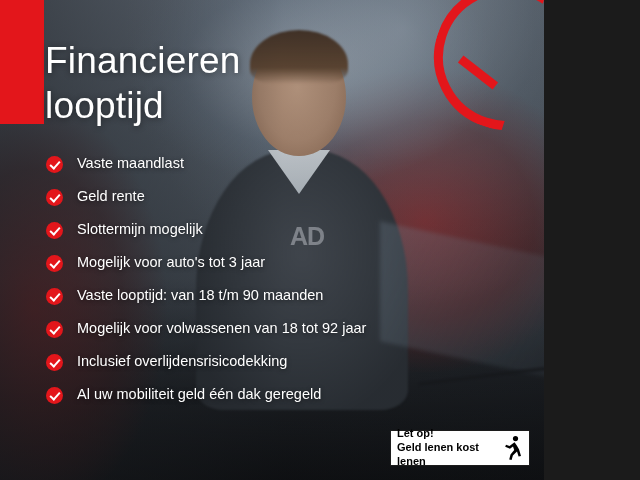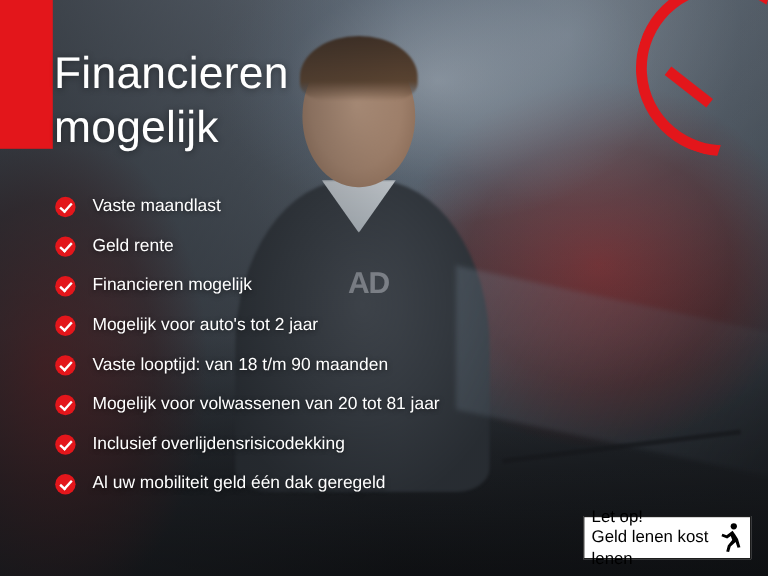--- a/index.html
+++ b/index.html
@@ -2,21 +2,21 @@
 <html><head>
 <meta charset="utf-8">
 <style>
   html, body {
     margin: 0;
     padding: 0;
     background: #1b1b1b;
   }
   #stage {
     position: relative;
-    width: 640px;
+    width: 544px;
     height: 480px;
     overflow: hidden;
     font-family: "Liberation Sans", sans-serif;
     background: #701a75;
   }
 
   
   .photo {
     position: absolute;
     inset: 0;
@@ -158,21 +158,21 @@
 
   
   .bullets {
     position: absolute;
     left: 46px;
     top: 156px;
     width: 420px;
   }
   .bullet {
     display: flex;
-    align-items: center;
+    align-items: flex-start;
     height: 33px;
   }
   .check {
     flex: 0 0 auto;
     width: 17px;
     height: 17px;
     border-radius: 50%;
     background: #e3161b;
     margin-right: 14px;
     position: relative;
@@ -206,22 +206,22 @@
     background: #ffffff;
     border: 1px solid #1c1c1c;
     display: flex;
     align-items: center;
     padding: 0 6px;
     box-sizing: border-box;
   }
   .warning-text {
     flex: 1 1 auto;
     color: #000000;
-    font-size: 14px;
-    font-weight: normal;
+    font-size: 11px;
+    font-weight: bold;
     line-height: 1.25;
   }
   .warning-icon {
     flex: 0 0 auto;
     width: 20px;
     height: 26px;
     position: relative;
   }
   .warning-icon svg { display: block; }
 </style>
@@ -239,47 +239,47 @@
   <div class="windshield"></div>
   <div class="wiper"></div>
   <div class="darken"></div>
 
   <div class="corner-red"></div>
   <div class="swoosh"></div>
   <div class="swoosh-tail"></div>
 
   <div class="headline">
     <div>Financieren</div>
-    <div>mogelijk</div>
+    <div>looptijd</div>
   </div>
 
   <div class="bullets">
     <div class="bullet">
       <span class="check"></span>
       <span class="bullet-label">Vaste maandlast</span>
     </div>
     <div class="bullet">
       <span class="check"></span>
       <span class="bullet-label">Geld rente</span>
     </div>
     <div class="bullet">
       <span class="check"></span>
-      <span class="bullet-label">Financieren mogelijk</span>
-    </div>
-    <div class="bullet">
-      <span class="check"></span>
-      <span class="bullet-label">Mogelijk voor auto's tot 2 jaar</span>
+      <span class="bullet-label">Slottermijn mogelijk</span>
+    </div>
+    <div class="bullet">
+      <span class="check"></span>
+      <span class="bullet-label">Mogelijk voor auto's tot 3 jaar</span>
     </div>
     <div class="bullet">
       <span class="check"></span>
       <span class="bullet-label">Vaste looptijd: van 18 t/m 90 maanden</span>
     </div>
     <div class="bullet">
       <span class="check"></span>
-      <span class="bullet-label">Mogelijk voor volwassenen van 20 tot 81 jaar</span>
+      <span class="bullet-label">Mogelijk voor volwassenen van 18 tot 92 jaar</span>
     </div>
     <div class="bullet">
       <span class="check"></span>
       <span class="bullet-label">Inclusief overlijdensrisicodekking</span>
     </div>
     <div class="bullet">
       <span class="check"></span>
       <span class="bullet-label">Al uw mobiliteit geld één dak geregeld</span>
     </div>
   </div>

